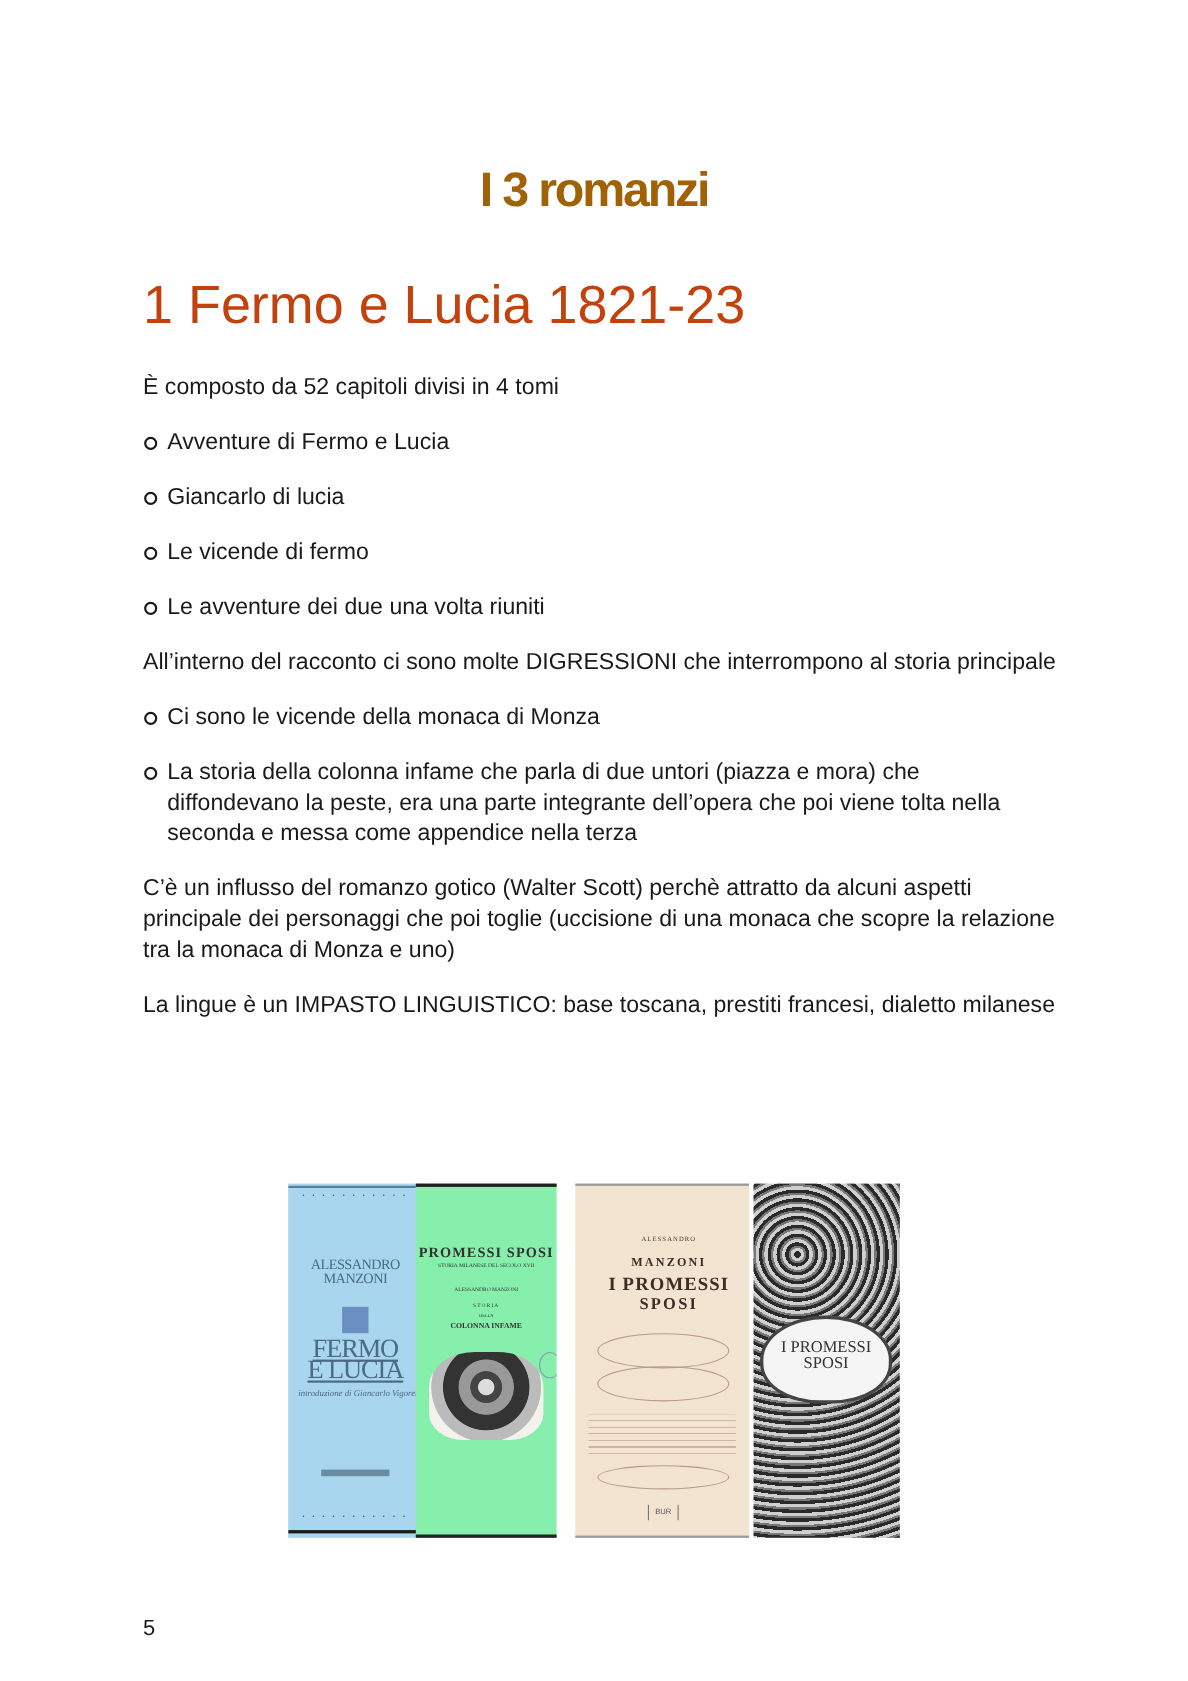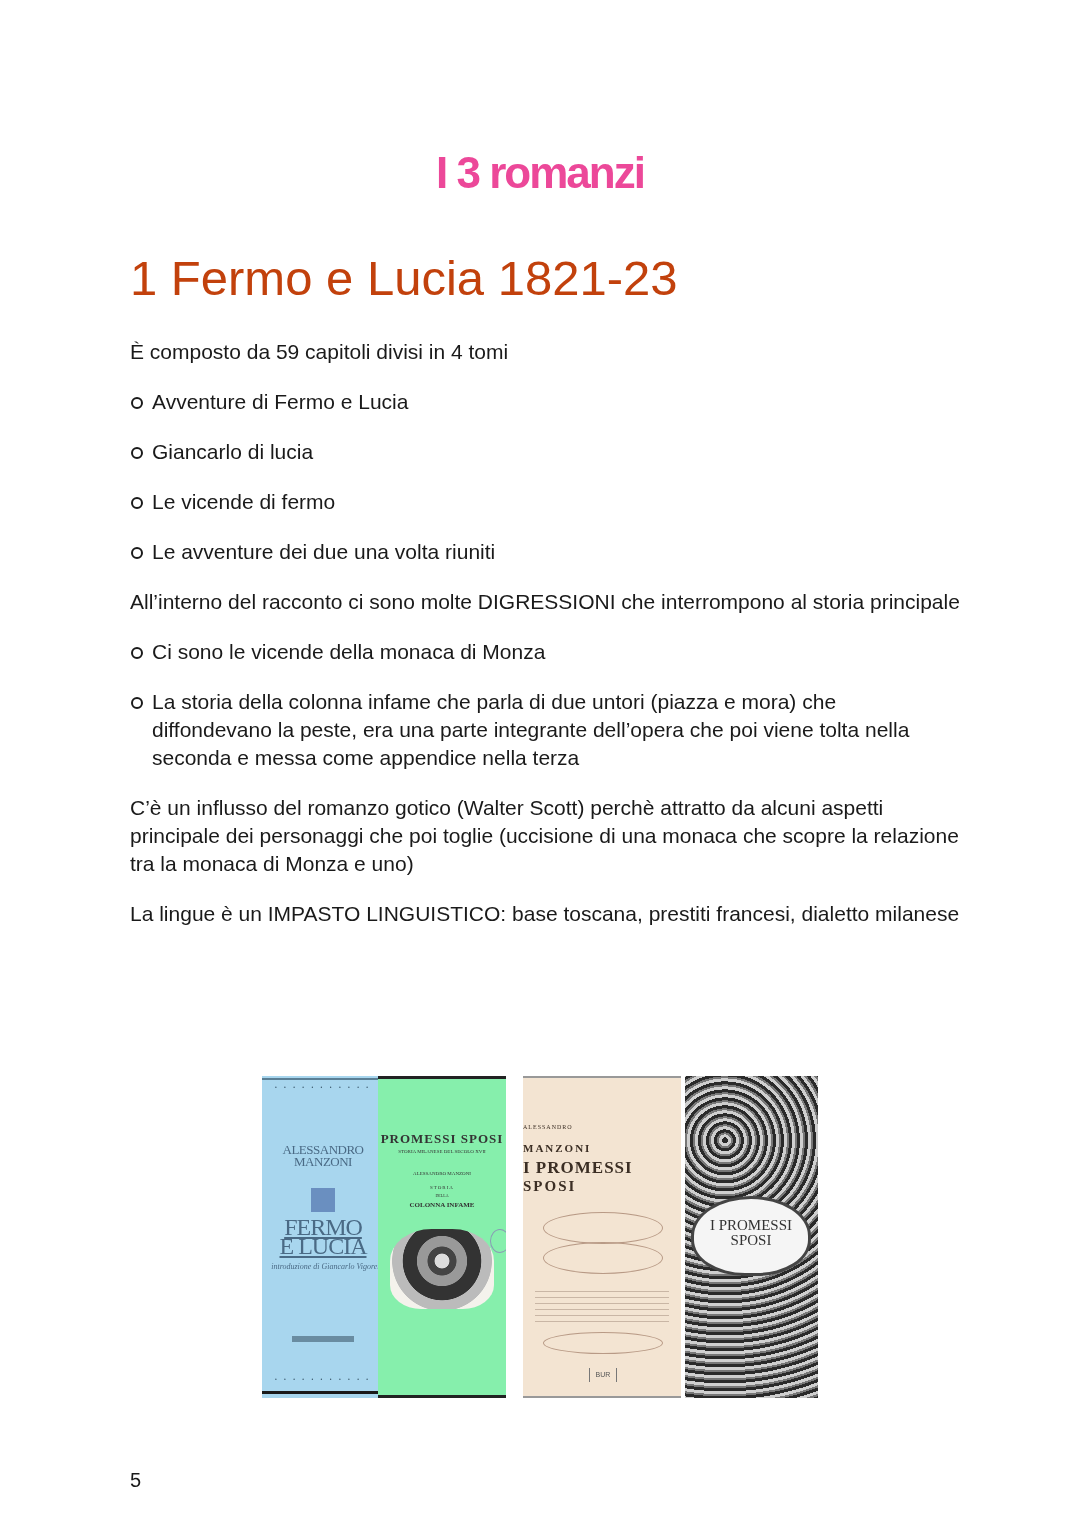--- a/index.html
+++ b/index.html
@@ -1,19 +1,19 @@
 <!DOCTYPE html>
 <html><head>
   <meta charset="utf-8">
   <style>
     html, body { margin: 0; padding: 0; background: #ffffff; }
     body { width: 1080px; height: 1528px; position: relative; overflow: hidden;
            font-family: "Liberation Sans", sans-serif; color: #1a1a1a; }
     .page-title { position: absolute; top: 148px; left: 0; width: 1080px; text-align: center;
-                  font-size: 44px; font-weight: bold; letter-spacing: -2px; color: #ec4899; margin: 0; }
+                  font-size: 44px; font-weight: bold; letter-spacing: -2px; color: #a16207; margin: 0; }
     .section-title { position: absolute; top: 250px; left: 130px; font-size: 49px; font-weight: normal;
                      color: #c2410c; margin: 0; letter-spacing: 0px; }
     .content { position: absolute; top: 338px; left: 130px; width: 830px; font-size: 21px; line-height: 28px; }
     .para { margin: 0 0 22px 0; }
     .bullet { position: relative; padding-left: 22px; margin: 0 0 22px 0; }
     .bullet .marker { position: absolute; left: 1px; top: 9px; width: 8px; height: 8px;
                       border: 2px solid #1a1a1a; border-radius: 50%; box-sizing: content-box; }
     .figure { position: absolute; top: 1076px; left: 262px; width: 556px; height: 322px; padding-left: 16px; }
     .cover { position: absolute; top: 0; height: 322px; overflow: hidden; }
     .c1 { left: 0; width: 122px; background: #a8d6ee; }
@@ -24,40 +24,40 @@
     .c1 .title { position: absolute; top: 142px; left: 0; width: 122px; text-align: center; font-family: "Liberation Serif", serif; font-size: 24px; line-height: 19px; color: #4a6a85; letter-spacing: -1px; text-decoration: underline; }
     .c1 .sub { position: absolute; top: 186px; left: 0; width: 122px; text-align: right; font-family: "Liberation Serif", serif; font-size: 8px; color: #4a6a85; font-style: italic; white-space: nowrap; }
     .c1 .pub { position: absolute; top: 260px; left: 30px; width: 62px; height: 6px; background: #4f6c80; opacity: .7; }
     .c1 .rule-bot { position: absolute; bottom: 4px; left: 0; width: 122px; height: 3px; background: #1a1a1a; }
     .c2 { left: 116px; width: 128px; background: #86efac; border-top: 3px solid #222; border-bottom: 3px solid #222; box-sizing: border-box; }
     .c2 .t { position: absolute; left: 0; width: 128px; text-align: center; font-family: "Liberation Serif", serif; color: #333; }
     .c2 .engraving { position: absolute; top: 150px; left: 12px; width: 104px; height: 80px; border-radius: 40% 40% 30% 30%;
                      background: radial-gradient(circle at 50% 40%, #ddd 0 10%, #444 11% 20%, #999 21% 35%, #333 36% 55%, #bbb 56% 70%, #f4f2ec 71%); }
     .c2 .stamp { position: absolute; top: 150px; right: -4px; width: 18px; height: 22px; border-radius: 50%; border: 1px solid #8a9ab5; }
     .c3 { left: 261px; width: 158px; background: #f3e4d2; border-top: 2px solid #999; border-bottom: 2px solid #999; box-sizing: border-box; }
-    .c3 .t { position: absolute; left: 0; width: 170px; font-family: "Liberation Serif", serif; color: #3b2e24; }
+    .c3 .t { position: absolute; left: 0; width: 170px; text-align: center; font-family: "Liberation Serif", serif; color: #3b2e24; }
     .c3 .swirl { position: absolute; left: 20px; width: 118px; border: 1px solid #b89a86; border-radius: 50%; }
     .c3 .textblock { position: absolute; top: 208px; left: 12px; width: 134px; height: 40px;
                      background: repeating-linear-gradient(#f3e4d2 0 5px, #c9b6a5 5px 6px); }
     .c3 .logo { position: absolute; top: 290px; left: 66px; width: 26px; height: 14px; border-left: 1px solid #777; border-right: 1px solid #777; font-size: 7px; text-align: center; line-height: 14px; color: #555; }
     .c4 { left: 423px; width: 133px; background:
           repeating-radial-gradient(circle at 30% 20%, #2a2a2a 0 3px, #cfcfcf 3px 6px, #777 6px 8px); }
     .c4 .cartouche { position: absolute; top: 120px; left: 6px; width: 120px; height: 80px; background: #f5f5f5;
                      border-radius: 50% 50% 45% 45%; border: 3px solid #444; box-sizing: border-box; }
     .c4 .t { position: absolute; top: 142px; left: 6px; width: 120px; text-align: center; font-family: "Liberation Serif", serif; font-size: 15px; line-height: 15px; color: #333; }
     .page-number { position: absolute; top: 1469px; left: 130px; font-size: 20px; color: #1a1a1a; }
   </style>
 </head>
 <body>
 
 <h1 class="page-title">I 3 romanzi</h1>
 <h2 class="section-title">1 Fermo e Lucia 1821-23</h2>
 
 <div class="content">
-  <p class="para">È composto da 59 capitoli divisi in 4 tomi</p>
+  <p class="para">È composto da 52 capitoli divisi in 4 tomi</p>
 
   <div class="bullet">
     <span class="marker"></span>
     <span>Avventure di Fermo e Lucia</span>
   </div>
   <div class="bullet">
     <span class="marker"></span>
     <span>Giancarlo di lucia</span>
   </div>
   <div class="bullet">

